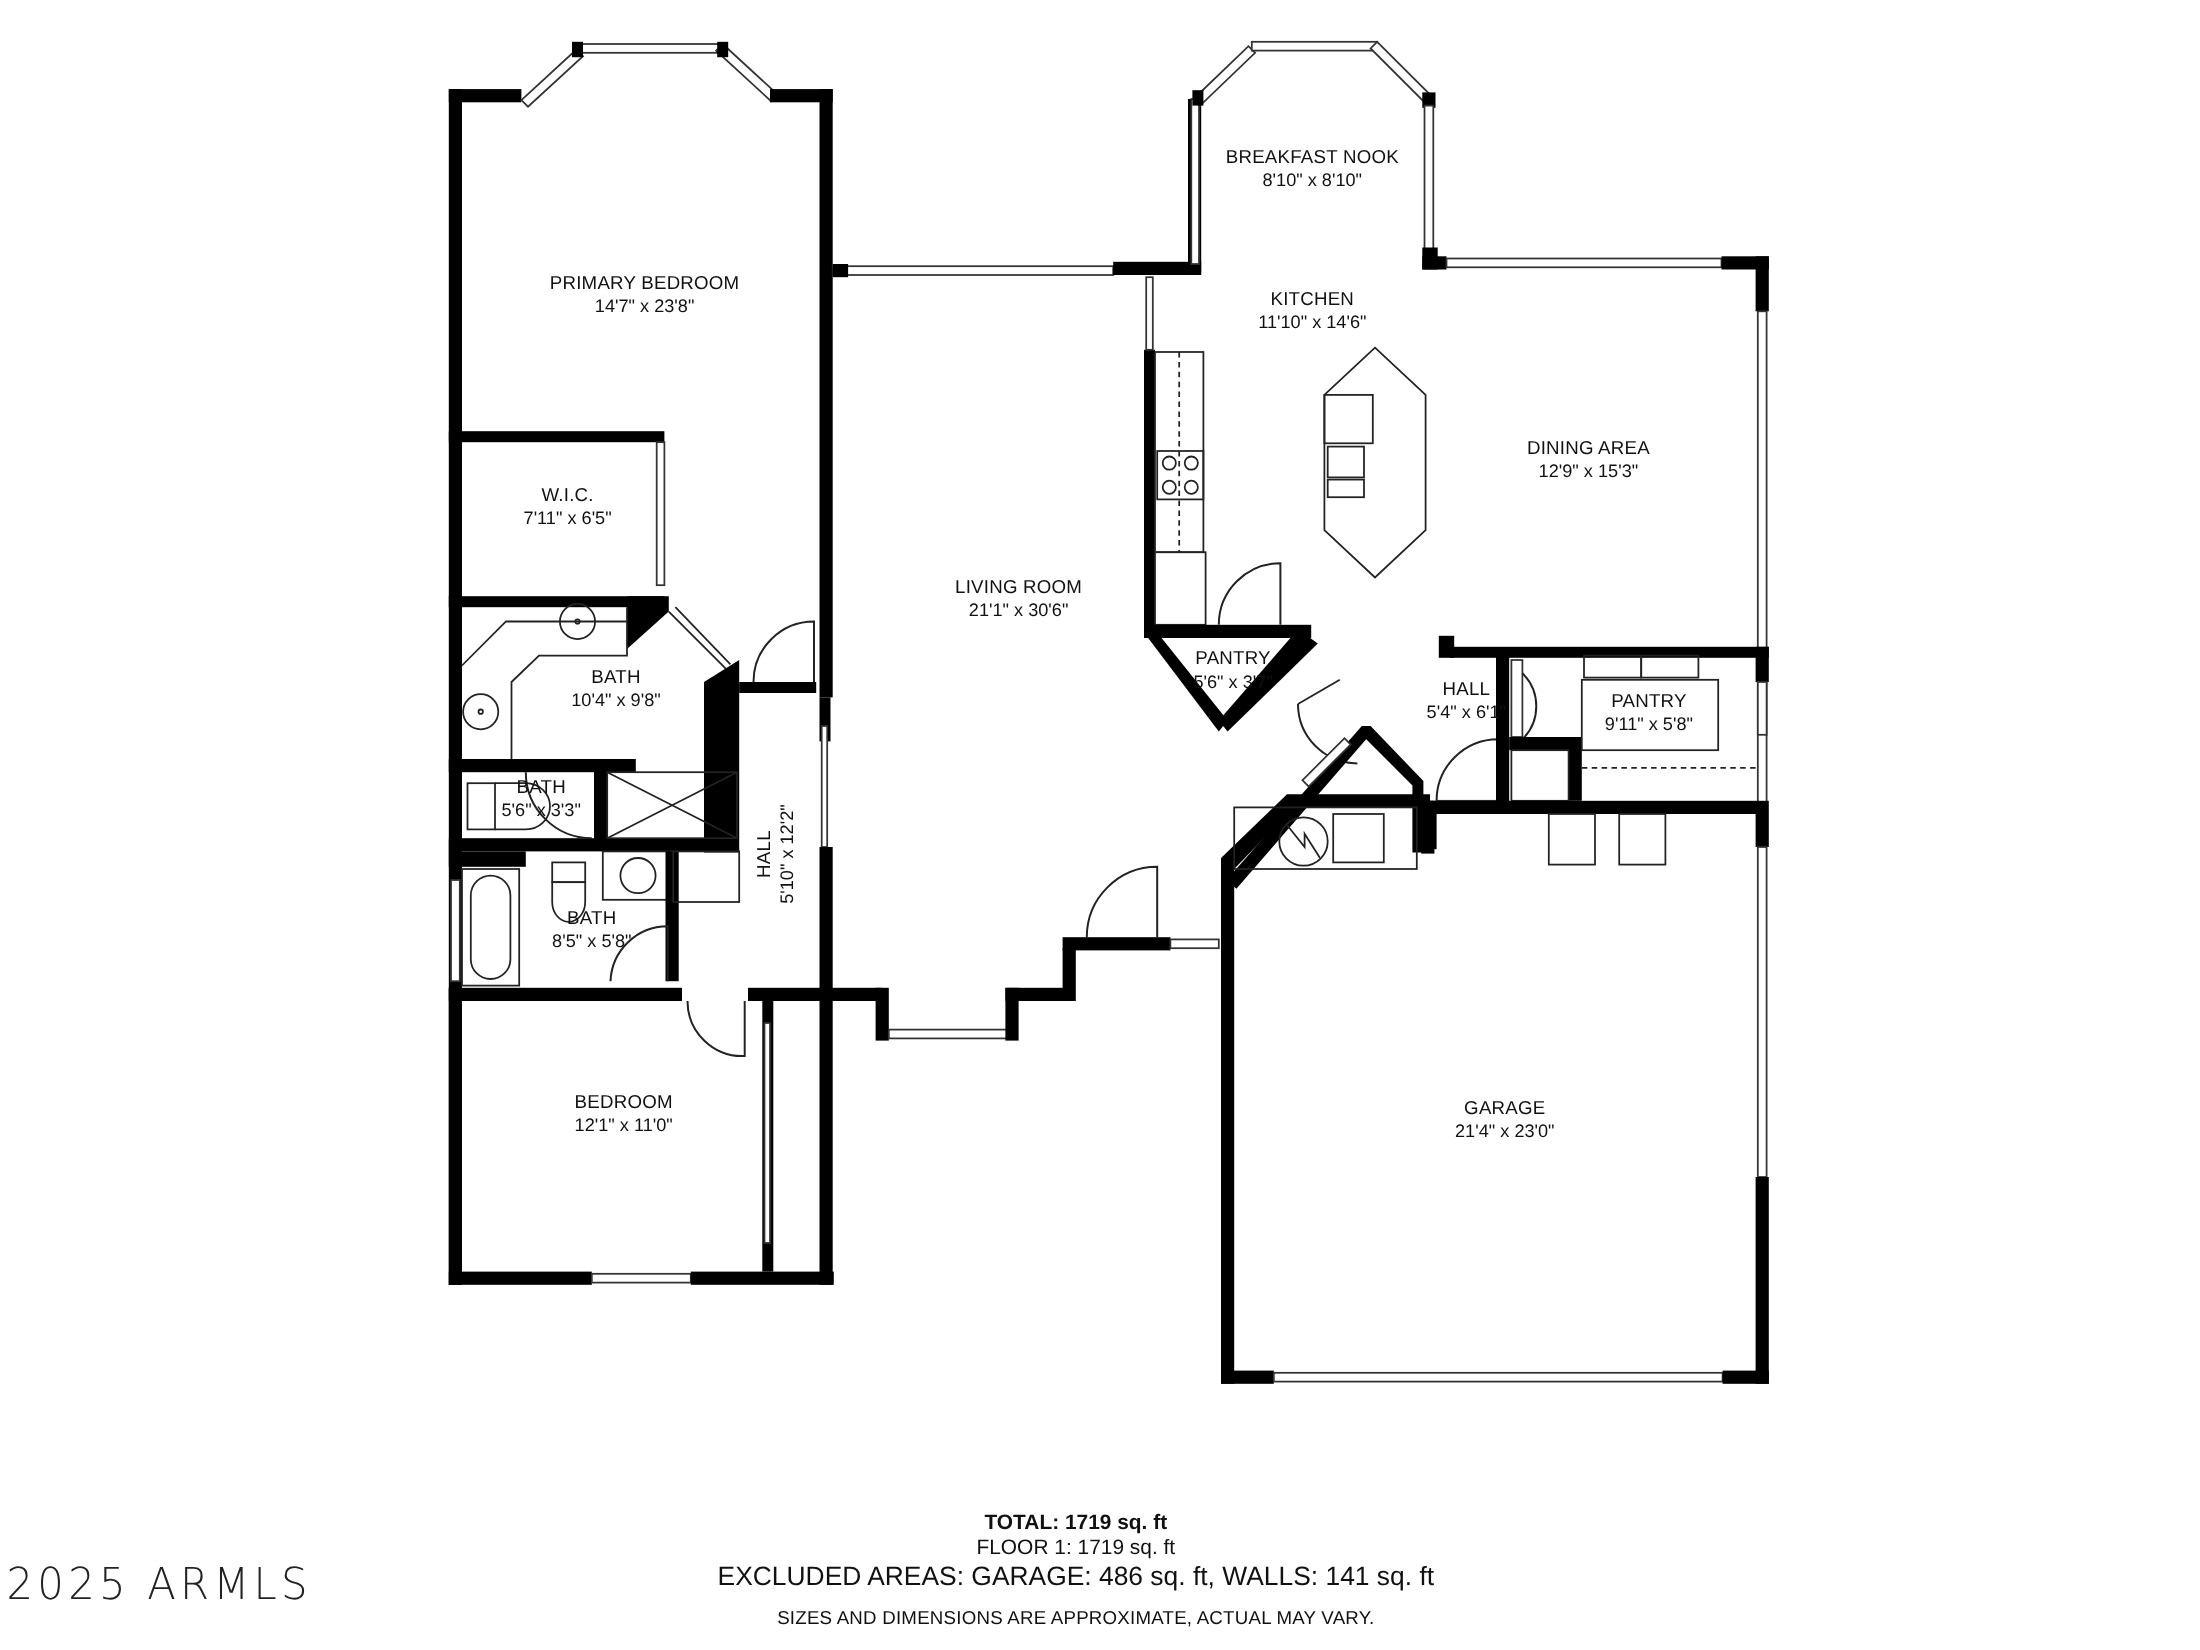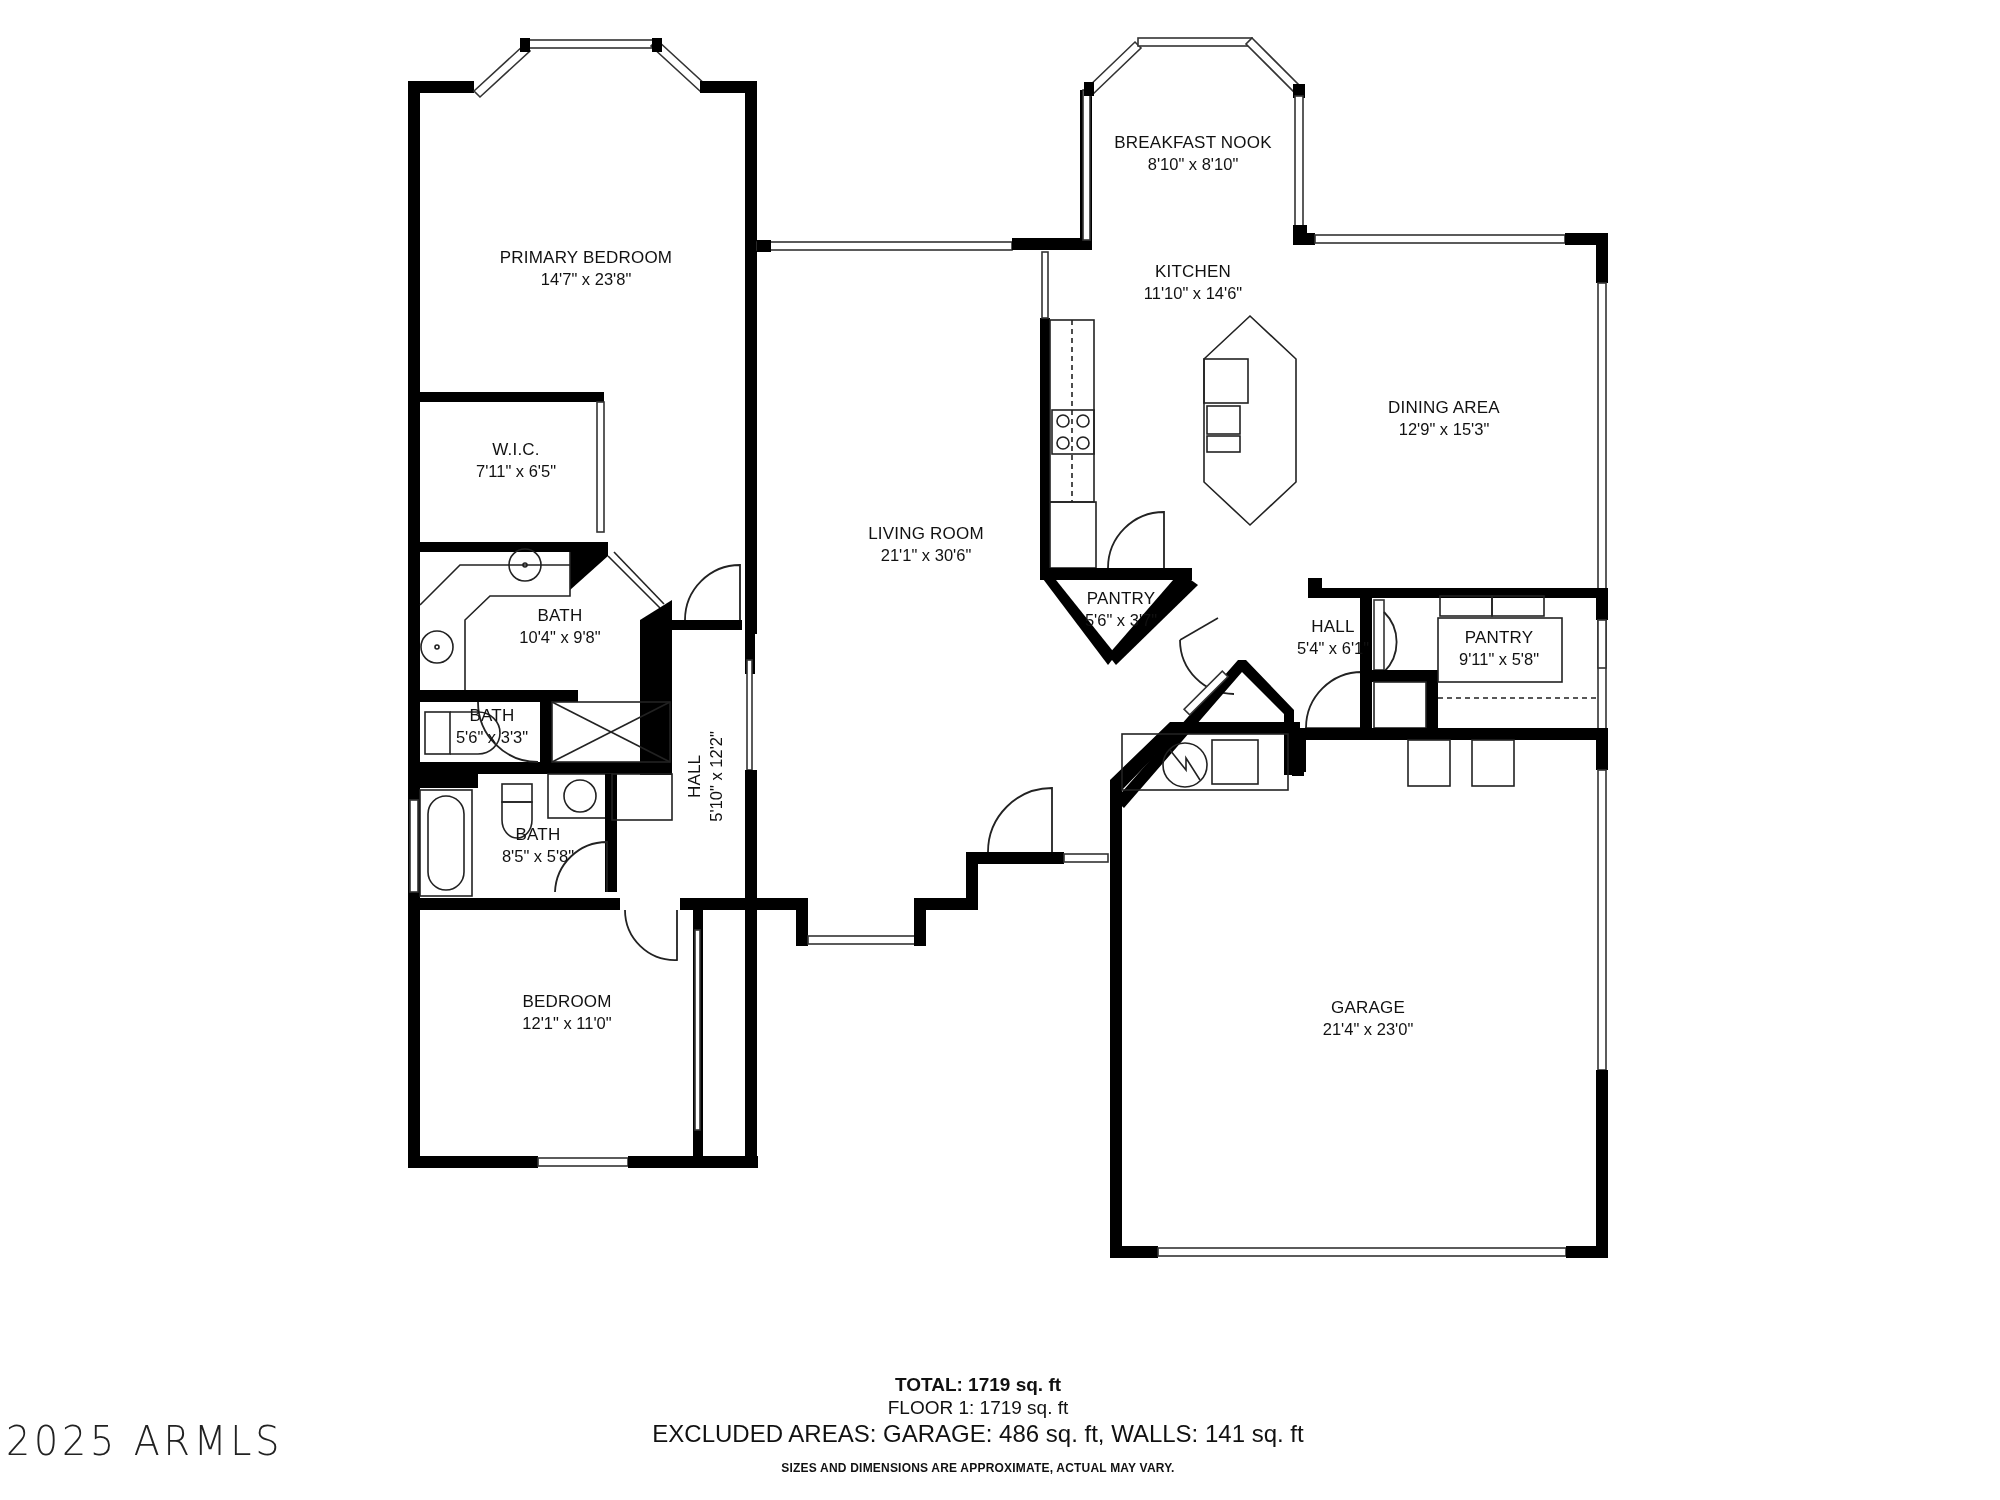--- a/index.html
+++ b/index.html
@@ -10,21 +10,21 @@
   .win { fill:#fff; stroke:#333; stroke-width:1.6; }
   .door { fill:none; stroke:#222; stroke-width:1.8; }
   .lbl { position:absolute; text-align:center; transform:translateX(-50%); line-height:1.22; white-space:nowrap; }
   .room-name { font-size:17px; letter-spacing:0.2px; display:block; }
   .room-dim { font-size:16.5px; display:block; }
   .vert { transform:translateX(-50%) rotate(-90deg); }
   .footer { position:absolute; left:0; width:1956px; text-align:center; transform:none; }
   .f-total { top:1374px; font-size:19px; font-weight:bold; }
   .f-floor { top:1397px; font-size:19px; }
   .f-excl { top:1420px; font-size:24px; }
-  .f-note { top:1461px; font-size:12px; letter-spacing:0.2px;font-weight:bold; }
+  .f-note { top:1461px; font-size:17px; letter-spacing:0.2px; }
   .watermark { position:absolute; left:6px; top:1418px; font-size:40px; font-weight:300; letter-spacing:4px; color:#222; font-family:"DejaVu Sans", sans-serif; transform:scaleX(0.95); transform-origin:left; }
 </style>
 </head>
 <body>
 
 <svg id="plan" viewBox="0 0 2000 1500" xmlns="http://www.w3.org/2000/svg">
 
   <g>
 
     <rect class="wall" x="408" y="81" width="12" height="1087"></rect>

